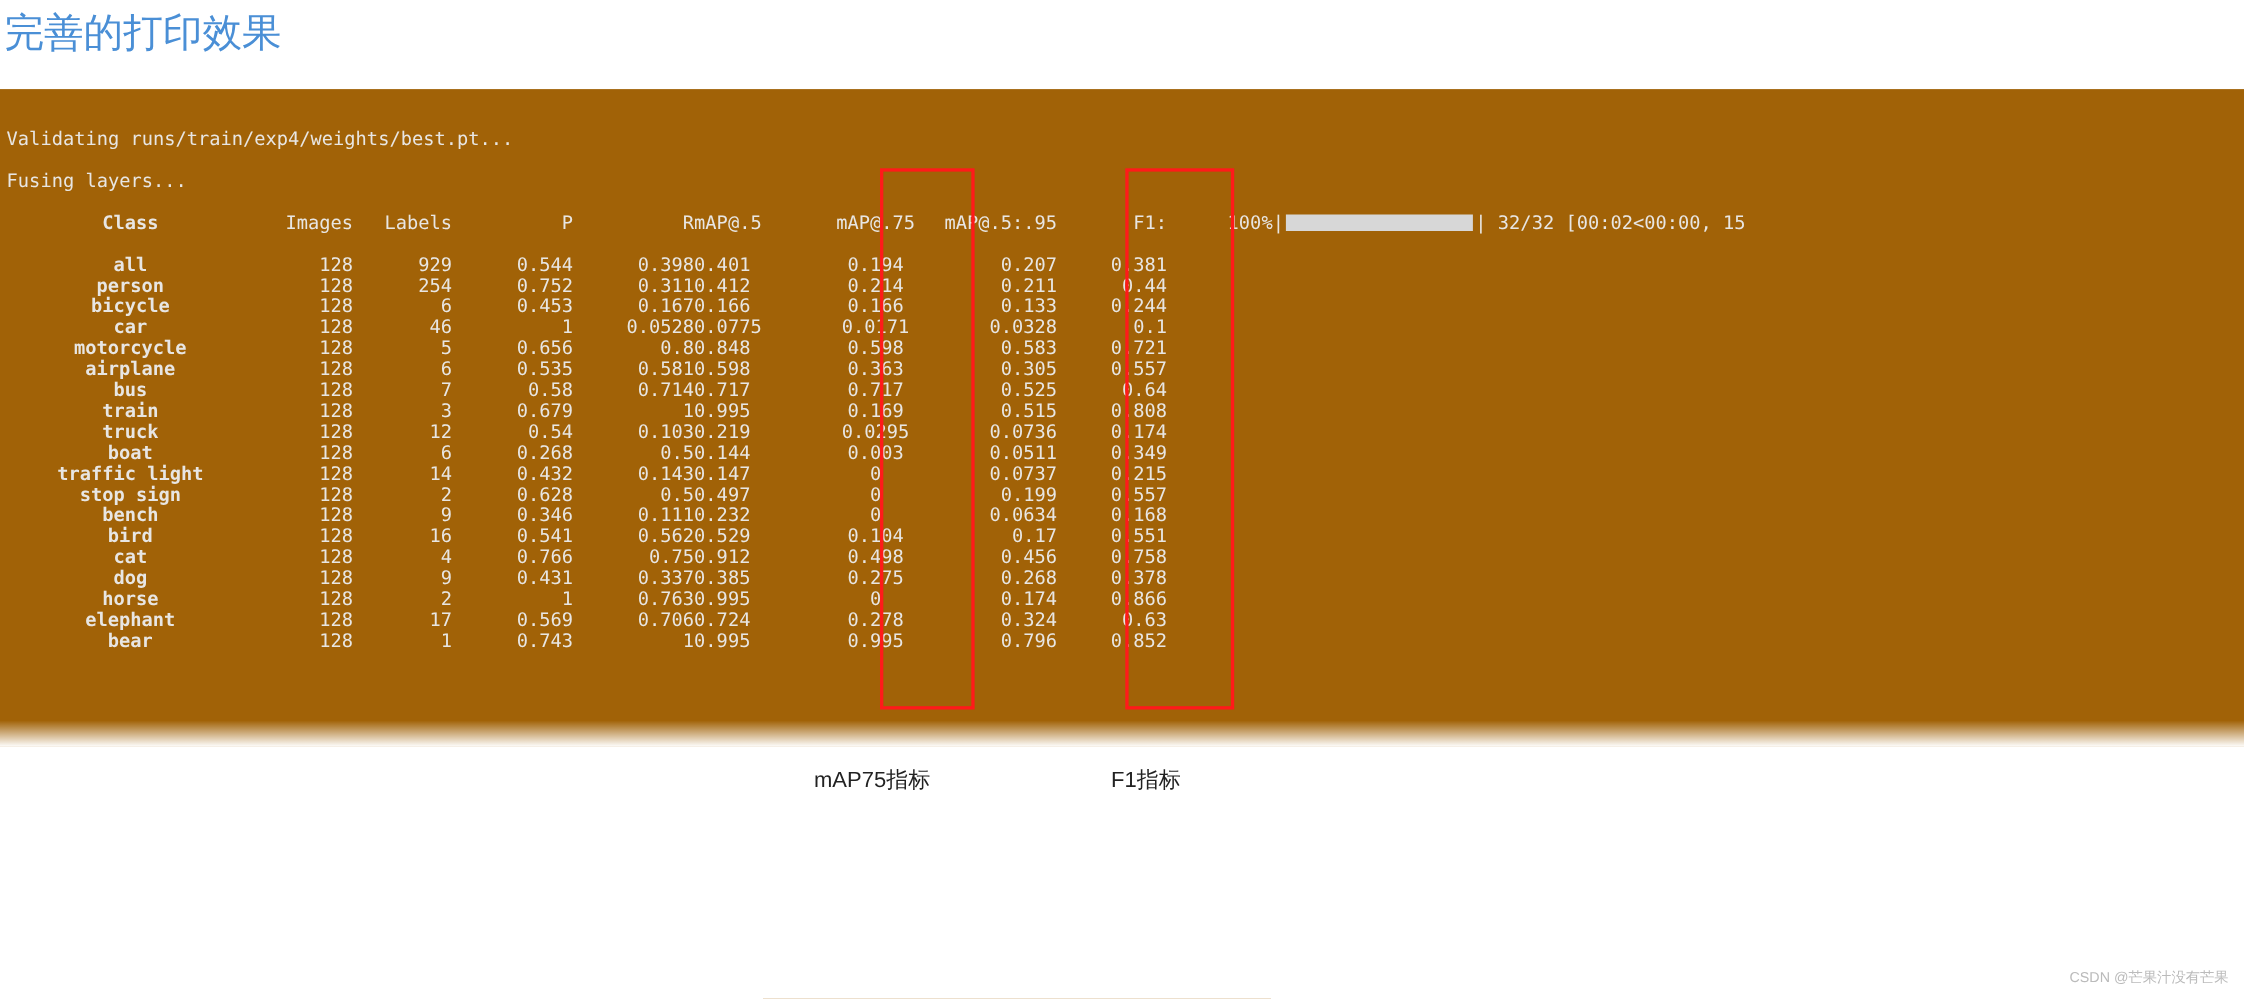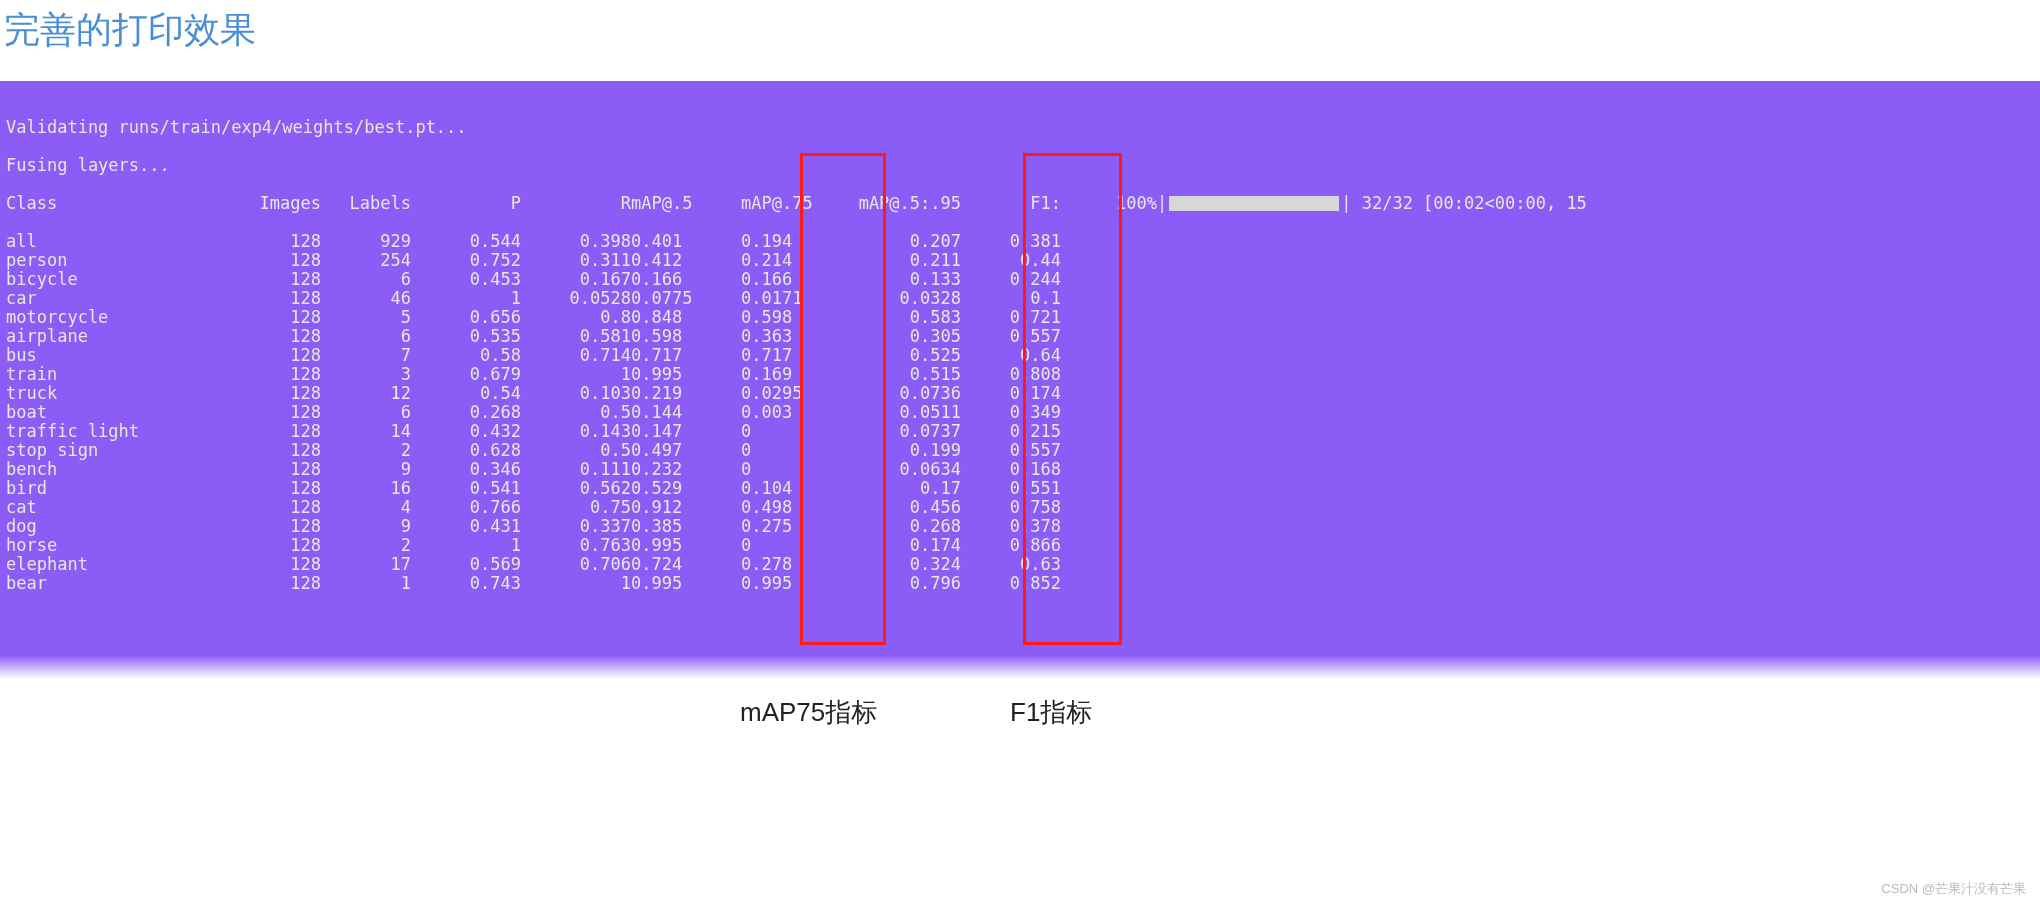--- a/index.html
+++ b/index.html
@@ -9,37 +9,37 @@
     font-family: "Consolas", "Menlo", "Monaco", monospace;
     width: 2040px;
   }
   .title {
     font-family: "Microsoft YaHei", "PingFang SC", sans-serif;
     color: #4a8fd6;
     font-size: 36px;
     padding: 6px 4px 26px 4px;
   }
   .terminal {
-    background: #8b5cf6;
+    background: #a16207;
     color: #e8e6e3;
     padding: 18px 6px 10px 6px;
     white-space: pre;
     font-size: 17px;
     line-height: 19px;
     position: relative;
     overflow: hidden;
   }
   .row { display: block; height: 19px; }
-  .c-class  { display:inline-block; width:225px; text-align:left; }
+  .c-class  { display:inline-block; width:225px; text-align:center;font-weight:bold; }
   .c-images { display:inline-block; width: 90px; text-align:right; }
   .c-labels { display:inline-block; width: 90px; text-align:right; }
   .c-p      { display:inline-block; width:110px; text-align:right; }
   .c-r      { display:inline-block; width:110px; text-align:right; }
   .c-map5   { display:inline-block; width:110px; }
-  .c-map75  { display:inline-block; width:110px; text-align:left; }
+  .c-map75  { display:inline-block; width:110px; text-align:center; }
   .c-map595 { display:inline-block; width:110px; text-align:right; }
   .c-f1     { display:inline-block; width:100px; text-align:right; }
   .progress-text { padding-left: 8px; margin-left: 47px; }
   .progress-bar {
     display:inline-block;
     width: 170px;
     height: 15px;
     background: #d7d7d7;
     vertical-align: -2px;
     margin: 0 2px;
@@ -55,21 +55,21 @@
   .fade {
     position: absolute;
     left: 0; right: 0; bottom: 0; height: 24px;
     background: linear-gradient(to bottom, rgba(255,255,255,0), #ffffff);
   }
 
   .annot-row {
     position: relative;
     height: 60px;
     font-family: "Microsoft YaHei", "PingFang SC", sans-serif;
-    font-size: 26px;
+    font-size: 20px;
     color: #222;
   }
   .annot-map75 { position:absolute; left: 740px; top: 16px; }
   .annot-f1    { position:absolute; left: 1010px; top: 16px; text-align: right; }
 
   .watermark {
     position: fixed;
     right: 14px;
     bottom: 10px;
     font-family: "Microsoft YaHei", "PingFang SC", sans-serif;

